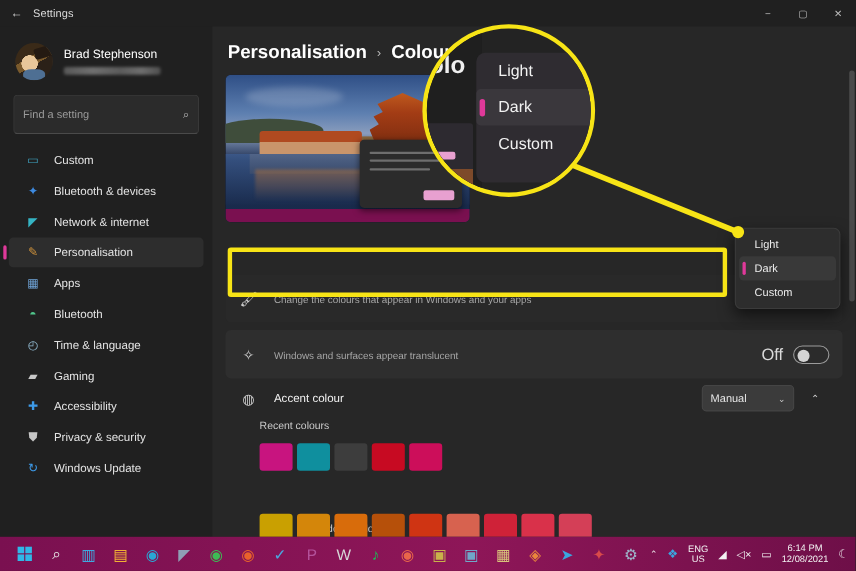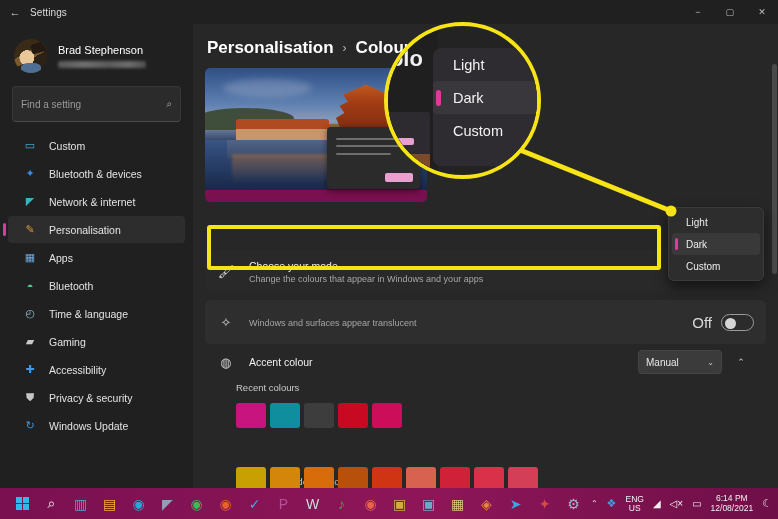--- a/index.html
+++ b/index.html
@@ -410,21 +410,20 @@
         <div class="pv-line" style="top:18%;width:78%"></div>
         <div class="pv-line" style="top:30%;width:78%"></div>
         <div class="pv-line" style="top:42%;width:60%"></div>
         <div class="pv-btn"></div>
       </div>
     </div>
 
     <div class="row" id="rowMode">
       <div class="row-ic">🖌</div>
       <div class="row-txt">
-        <div class="row-t">Choose your mode</div>
         <div class="row-s">Change the colours that appear in Windows and your apps</div>
       </div>
     </div>
 
     <div class="row" id="rowTrans">
       <div class="row-ic">✧</div>
       <div class="row-txt">
         <div class="row-s">Windows and surfaces appear translucent</div>
       </div>
       <div class="toggle">

